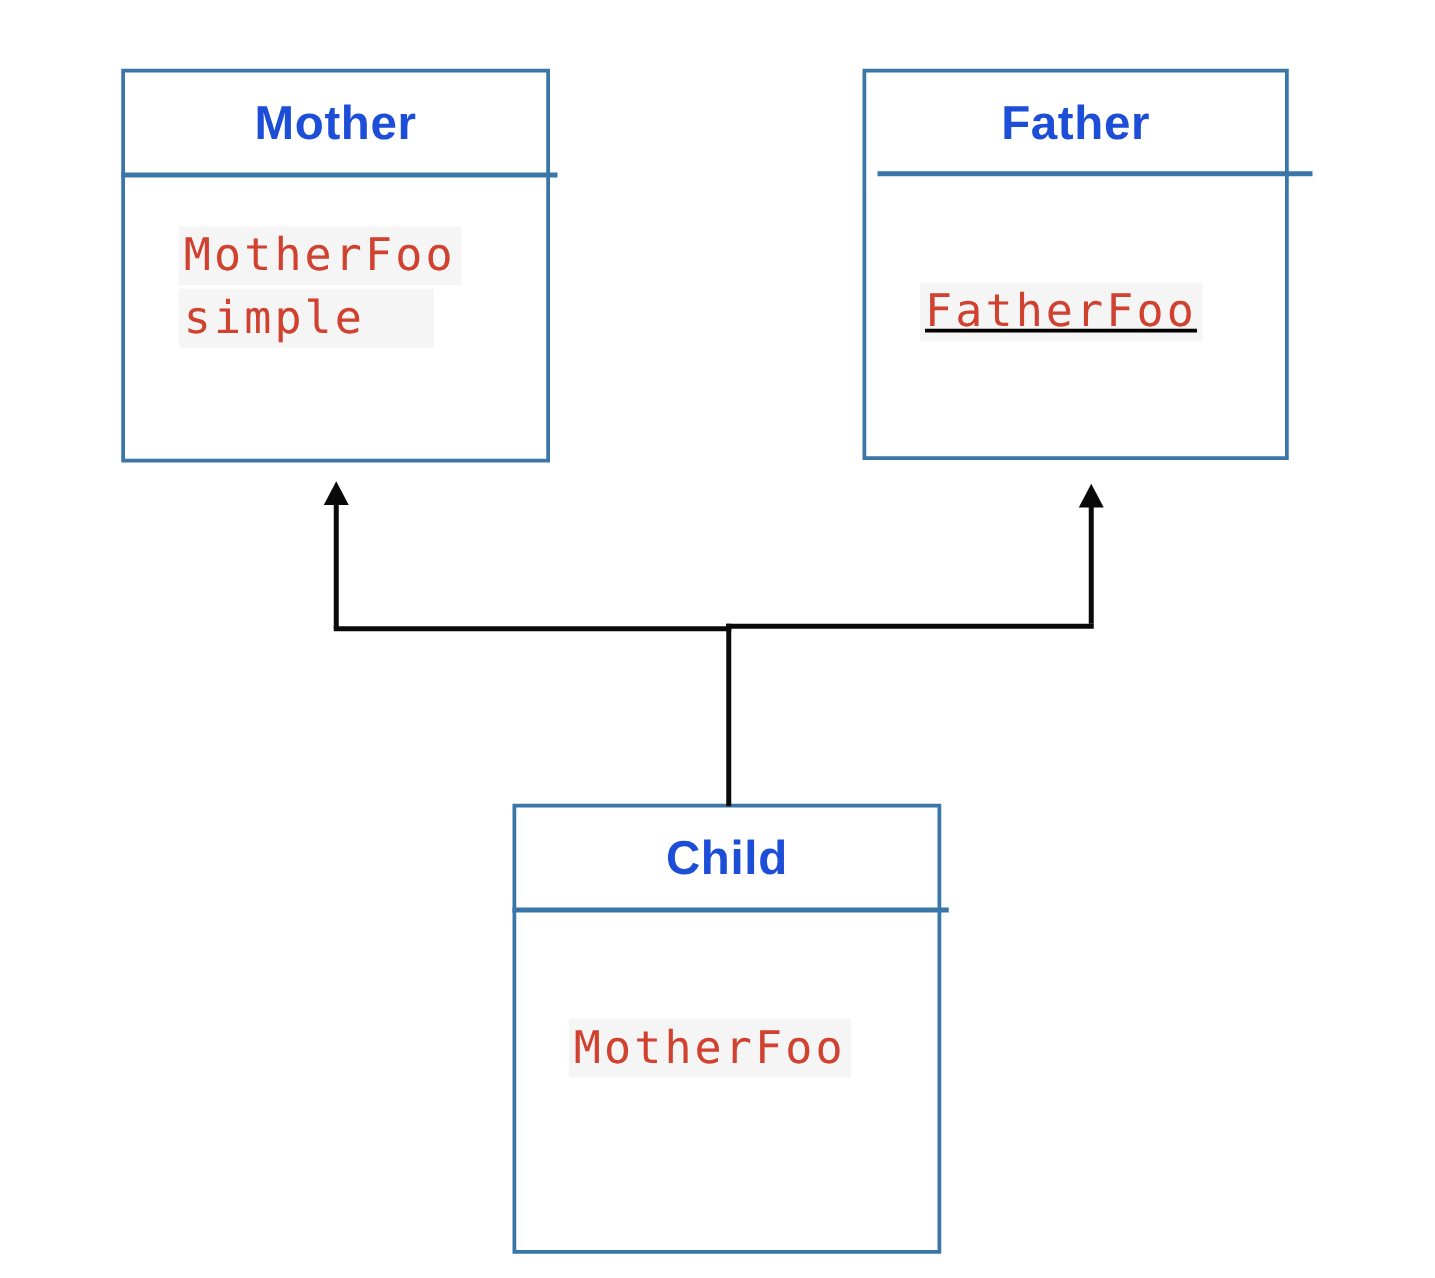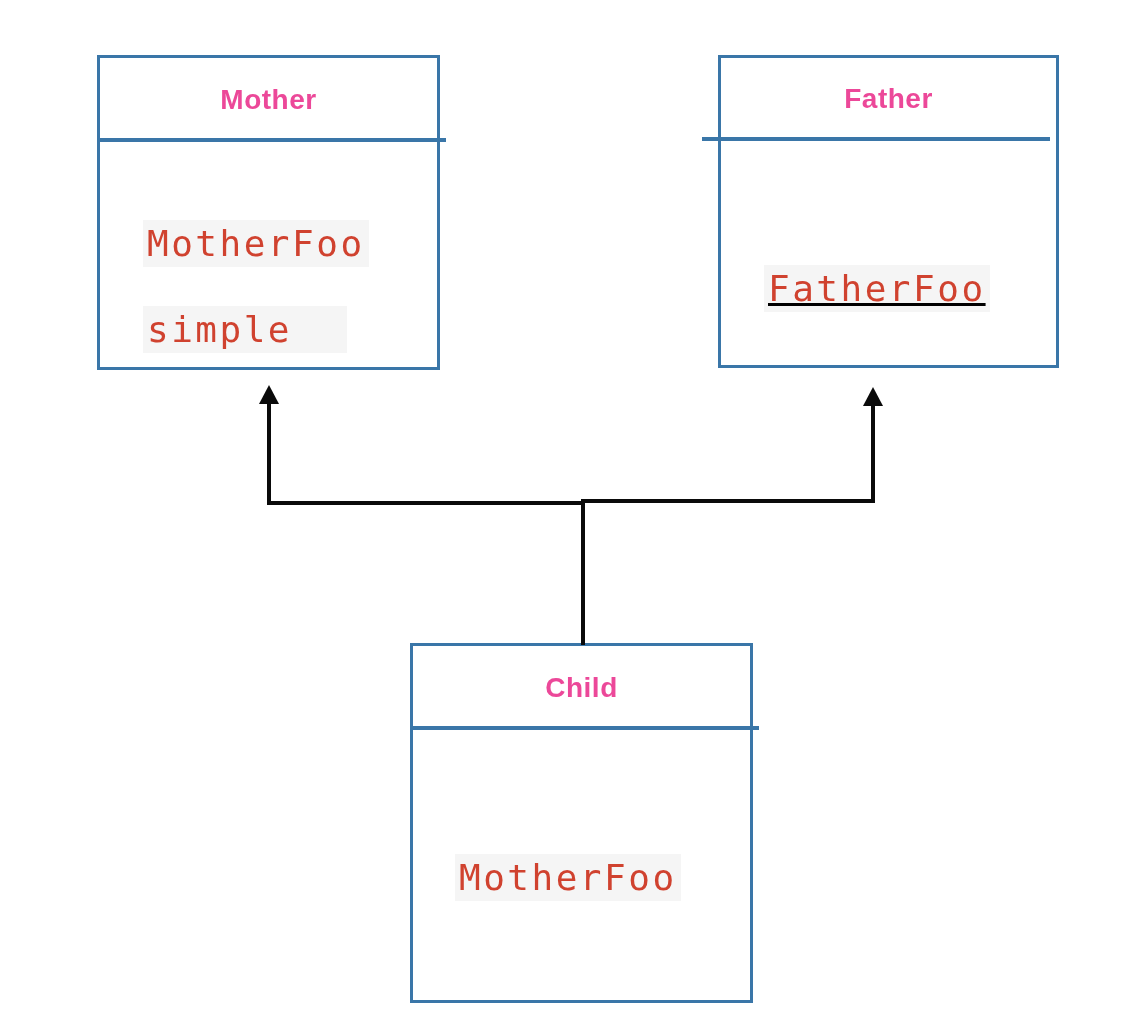--- a/index.html
+++ b/index.html
@@ -13,30 +13,30 @@
   }
 
   
   .class-box {
     position: absolute;
     border: 3px solid #3a76a8;
     background: #ffffff;
     box-sizing: border-box;
   }
   .box-mother { left: 97px;  top: 55px;  width: 343px; height: 315px; }
-  .box-father { left: 718px; top: 55px;  width: 341px; height: 313px; }
+  .box-father { left: 690px; top: 55px;  width: 341px; height: 313px; }
   .box-child  { left: 410px; top: 643px; width: 343px; height: 360px; }
 
   .box-title {
     position: absolute;
     left: 0; top: 0; width: 100%;
     display: flex; align-items: center; justify-content: center;
     font-weight: bold;
-    font-size: 28px;
-    color: #ec4899;
+    font-size: 38px;
+    color: #1d4ed8;
     letter-spacing: 0.5px;
   }
   .box-mother .box-title { height: 83px; }
   .box-father .box-title { height: 82px; }
   .box-child  .box-title { height: 83px; }
 
   
   .divider {
     position: absolute;
     height: 4px;
@@ -55,21 +55,20 @@
     display: table;
     font-family: "DejaVu Sans Mono", "Liberation Mono", monospace;
     font-size: 36px;
     line-height: 37px;
     letter-spacing: 2.5px;
     color: #d0422f;
     background: #f5f5f5;
     padding: 5px 4px;
     margin-bottom: 3px;
     white-space: pre;
-    margin-top: 39px;
   }
   .code-line.wide-highlight { padding-right: 55px; }
 
   
   .line {
     position: absolute;
     background: #0a0a0a;
   }
   .arrowhead {
     position: absolute;

